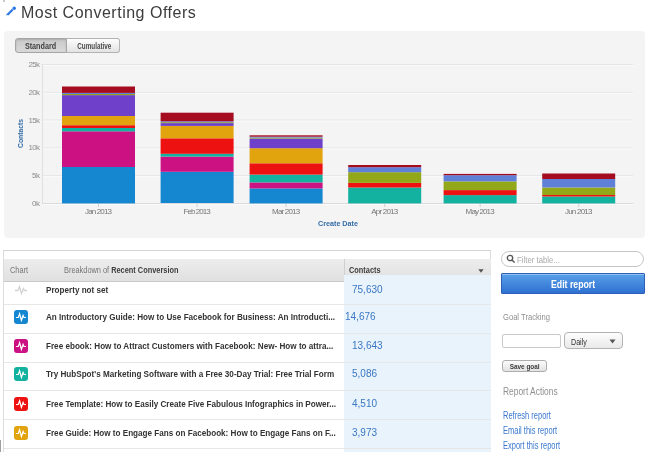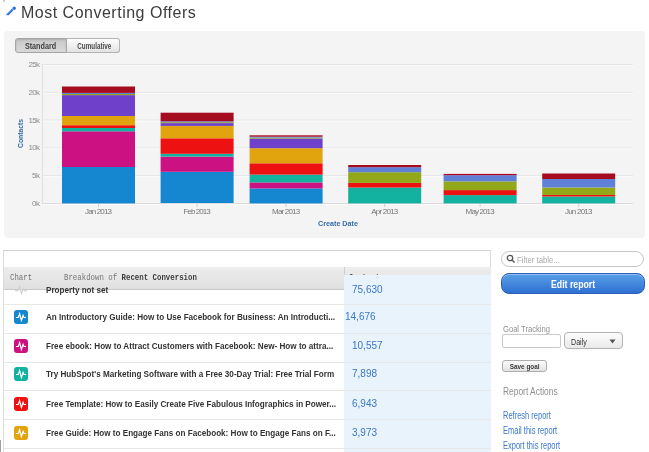--- a/index.html
+++ b/index.html
@@ -130,21 +130,21 @@
       <line x1="98.5" y1="173" x2="98.5" y2="176"></line>
       <line x1="197.1" y1="173" x2="197.1" y2="176"></line>
       <line x1="286.1" y1="173" x2="286.1" y2="176"></line>
       <line x1="384.7" y1="173" x2="384.7" y2="176"></line>
       <line x1="480.1" y1="173" x2="480.1" y2="176"></line>
       <line x1="578.7" y1="173" x2="578.7" y2="176"></line>
     </g>
   </svg>
 
   <div class="abs" style="left:3px;top:250px;width:488px;height:202px;border-top:1px solid #d5d5d5;border-left:1px solid #dcdcdc;border-right:1px solid #dcdcdc;">
-    <div class="abs" style="left:0;top:16px;width:487px;height:23px;background:linear-gradient(#ededed,#e0e0e0);border-bottom:1px solid #c9c9c9;font-family:Liberation Mono, monospace;">
+    <div class="abs" style="left:0;top:8px;width:487px;height:23px;background:linear-gradient(#ededed,#e0e0e0);border-bottom:1px solid #c9c9c9;">
       <span class="abs" style="left:6px;top:6px;font-size:9px;color:#757575;"><span class="cx" style="transform:scaleX(.82);">Chart</span></span>
       <span class="abs" style="left:42px;top:6px;font-size:9px;color:#757575;white-space:nowrap;padding-left:18px;"><span class="cx" style="transform:scaleX(.82);">Breakdown of <b style="color:#3d3d3d;">Recent Conversion</b></span></span>
       <span class="abs" style="left:345px;top:6px;font-size:9px;color:#3d3d3d;font-weight:bold;"><span class="cx" style="transform:scaleX(.82);">Contacts</span></span>
       <svg class="abs" style="left:474px;top:10px;" width="6" height="4" viewBox="0 0 6 4">
           <path d="M0.3 0.3 L5.7 0.3 L3 3.7 Z" fill="#555"></path>
         </svg>
       <div class="abs" style="left:340px;top:0;width:1px;height:23px;background:#cfcfcf;"></div>
     </div>
     <div class="abs" style="left:340px;top:24px;width:147px;height:177px;background:#e9f3fb;"></div>
 
@@ -166,55 +166,55 @@
       <polyline points="2,7.5 4.3,7.5 5.6,3.8 7.4,10.5 9.1,5.5 10,7.5 12,7.5" fill="none" stroke="#fff" stroke-width="1.2"></polyline>
     </svg>
     <span class="rowtx" style="left:42px;top:60px;">An Introductory Guide: How to Use Facebook for Business: An Introducti...</span>
     <span class="num" style="left:341px;top:60px;">14,676</span>
 
     <svg class="abs" style="left:10px;top:87.5px;" width="14" height="14" viewBox="0 0 14 14">
       <rect x="0" y="0" width="14" height="14" rx="3" fill="#cc1183"></rect>
       <polyline points="2,7.5 4.3,7.5 5.6,3.8 7.4,10.5 9.1,5.5 10,7.5 12,7.5" fill="none" stroke="#fff" stroke-width="1.2"></polyline>
     </svg>
     <span class="rowtx" style="left:42px;top:89px;">Free ebook: How to Attract Customers with Facebook: New- How to attra...</span>
-    <span class="num" style="left:348px;top:89px;">10,557</span>
+    <span class="num" style="left:348px;top:89px;">13,643</span>
 
     <svg class="abs" style="left:10px;top:115.5px;" width="14" height="14" viewBox="0 0 14 14">
       <rect x="0" y="0" width="14" height="14" rx="3" fill="#12b1a0"></rect>
       <polyline points="2,7.5 4.3,7.5 5.6,3.8 7.4,10.5 9.1,5.5 10,7.5 12,7.5" fill="none" stroke="#fff" stroke-width="1.2"></polyline>
     </svg>
     <span class="rowtx" style="left:42px;top:117px;">Try HubSpot's Marketing Software with a Free 30-Day Trial: Free Trial Form</span>
-    <span class="num" style="left:348px;top:117px;">7,898</span>
+    <span class="num" style="left:348px;top:117px;">5,086</span>
 
     <svg class="abs" style="left:10px;top:145.5px;" width="14" height="14" viewBox="0 0 14 14">
       <rect x="0" y="0" width="14" height="14" rx="3" fill="#ee1111"></rect>
       <polyline points="2,7.5 4.3,7.5 5.6,3.8 7.4,10.5 9.1,5.5 10,7.5 12,7.5" fill="none" stroke="#fff" stroke-width="1.2"></polyline>
     </svg>
     <span class="rowtx" style="left:42px;top:147px;">Free Template: How to Easily Create Five Fabulous Infographics in Power...</span>
-    <span class="num" style="left:348px;top:147px;">6,943</span>
+    <span class="num" style="left:348px;top:147px;">4,510</span>
 
     <svg class="abs" style="left:10px;top:174.5px;" width="14" height="14" viewBox="0 0 14 14">
       <rect x="0" y="0" width="14" height="14" rx="3" fill="#e2a40e"></rect>
       <polyline points="2,7.5 4.3,7.5 5.6,3.8 7.4,10.5 9.1,5.5 10,7.5 12,7.5" fill="none" stroke="#fff" stroke-width="1.2"></polyline>
     </svg>
     <span class="rowtx" style="left:42px;top:176px;">Free Guide: How to Engage Fans on Facebook: How to Engage Fans on F...</span>
     <span class="num" style="left:348px;top:176px;">3,973</span>
   </div>
   <div class="abs" style="left:0;top:440px;width:1px;height:12px;background:#9f9f9f;"></div>
 
   <div class="abs" style="left:501px;top:251px;width:143px;height:16px;background:#fff;border:1px solid #c6c6c6;border-radius:8px;"></div>
   <svg class="abs" style="left:506px;top:254px;" width="10" height="10" viewBox="0 0 10 10">
     <circle cx="4" cy="4" r="2.7" fill="none" stroke="#555" stroke-width="1.3"></circle>
     <line x1="6.2" y1="6.2" x2="8.6" y2="8.6" stroke="#555" stroke-width="1.4"></line>
   </svg>
   <span class="abs" style="left:517px;top:254px;font-size:9.5px;color:#ababab;"><span class="cx" style="transform:scaleX(.82);">Filter table...</span></span>
 
-  <div class="abs" style="left:501px;top:273px;width:144px;height:21px;border-radius:8px;background:linear-gradient(#58a0e8,#2f70d2);border:1px solid #2c5fb5;box-shadow:inset 0 1px 0 rgba(255,255,255,.35);text-align:center;color:#fff;font-size:11.5px;font-weight:bold;line-height:20px;"><span class="cx" style="transform:scaleX(.76);transform-origin:50% 50%;">Edit report</span></div>
-
-  <span class="abs" style="left:503px;top:311px;font-size:9.5px;color:#8f8f8f;margin-top:12px;"><span class="cx" style="transform:scaleX(.8);">Goal Tracking</span></span>
+  <div class="abs" style="left:501px;top:273px;width:144px;height:21px;border-radius:1px;background:linear-gradient(#58a0e8,#2f70d2);border:1px solid #2c5fb5;box-shadow:inset 0 1px 0 rgba(255,255,255,.35);text-align:center;color:#fff;font-size:11.5px;font-weight:bold;line-height:20px;"><span class="cx" style="transform:scaleX(.76);transform-origin:50% 50%;">Edit report</span></div>
+
+  <span class="abs" style="left:503px;top:311px;font-size:9.5px;color:#8f8f8f;"><span class="cx" style="transform:scaleX(.8);">Goal Tracking</span></span>
   <div class="abs" style="left:502px;top:334px;width:59px;height:14px;background:#fff;border:1px solid #c9c9c9;border-radius:2px;"></div>
   <div class="abs" style="left:563.5px;top:332px;width:59px;height:17px;background:linear-gradient(#fefefe,#e9e9e9);border:1px solid #b3b3b3;border-radius:4px;"></div>
   <span class="abs" style="left:571px;top:336px;font-size:9.5px;color:#333;text-decoration:underline;"><span class="cx" style="transform:scaleX(.75);">Daily</span></span>
   <svg class="abs" style="left:609px;top:339px;" width="7" height="5" viewBox="0 0 7 5">
     <path d="M0.5 0.5 L6.5 0.5 L3.5 4.5 Z" fill="#555"></path>
   </svg>
   <div class="abs" style="left:502px;top:360px;width:45px;height:12px;background:linear-gradient(#fbfbfb,#e2e2e2);border:1px solid #adadad;border-radius:3px;text-align:center;font-size:8px;font-weight:bold;color:#3c3c3c;line-height:11px;"><span class="cx" style="transform:scaleX(.8);transform-origin:50% 50%;">Save goal</span></div>
 
   <span class="abs" style="left:503px;top:386px;font-size:10px;color:#8f8f8f;"><span class="cx" style="transform:scaleX(.84);">Report Actions</span></span>
   <span class="lnk" style="left:503px;top:410px;">Refresh report</span>

